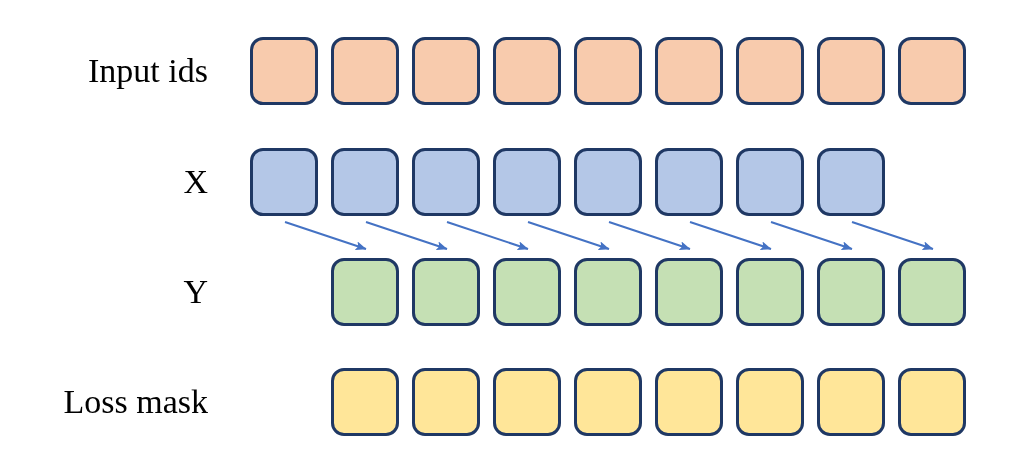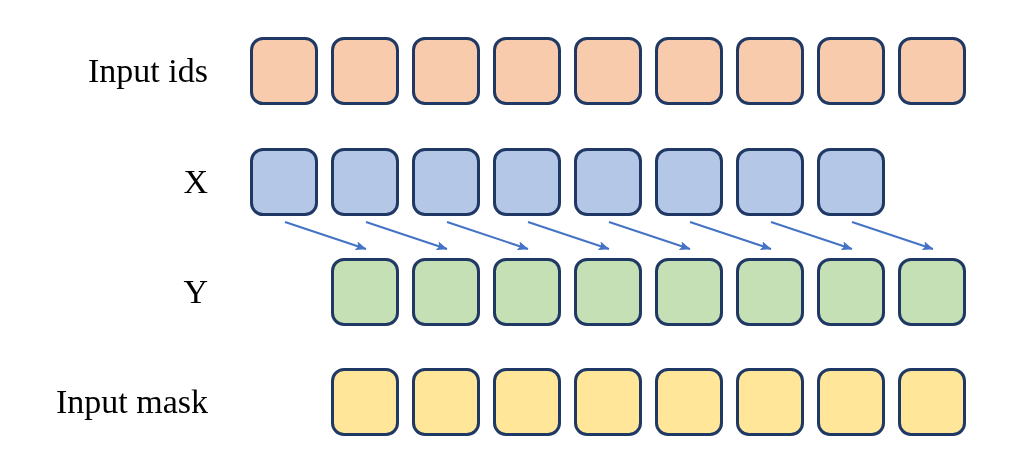--- a/index.html
+++ b/index.html
@@ -45,21 +45,21 @@
 </style>
 </head>
 <body>
 
 <div id="canvas">
 
   <div id="labels">
       <div class="row-label" style="top: 71px; margin-left: 38px;">Input ids</div>
       <div class="row-label" style="top: 182px;">X</div>
       <div class="row-label" style="top: 292px;">Y</div>
-      <div class="row-label" style="top: 402px;">Input mask</div>
+      <div class="row-label" style="top: 402px;">Loss mask</div>
     </div>
   <div id="cells">
       <div class="cell" style="left: 250px; top: 37px; width: 68px; height: 68px; border-radius: 13px; border: 3px solid rgb(31, 56, 100); background: rgb(248, 203, 173);"></div>
       <div class="cell" style="left: 331px; top: 37px; width: 68px; height: 68px; border-radius: 13px; border: 3px solid rgb(31, 56, 100); background: rgb(248, 203, 173);"></div>
       <div class="cell" style="left: 412px; top: 37px; width: 68px; height: 68px; border-radius: 13px; border: 3px solid rgb(31, 56, 100); background: rgb(248, 203, 173);"></div>
       <div class="cell" style="left: 493px; top: 37px; width: 68px; height: 68px; border-radius: 13px; border: 3px solid rgb(31, 56, 100); background: rgb(248, 203, 173);"></div>
       <div class="cell" style="left: 574px; top: 37px; width: 68px; height: 68px; border-radius: 13px; border: 3px solid rgb(31, 56, 100); background: rgb(248, 203, 173);"></div>
       <div class="cell" style="left: 655px; top: 37px; width: 68px; height: 68px; border-radius: 13px; border: 3px solid rgb(31, 56, 100); background: rgb(248, 203, 173);"></div>
       <div class="cell" style="left: 736px; top: 37px; width: 68px; height: 68px; border-radius: 13px; border: 3px solid rgb(31, 56, 100); background: rgb(248, 203, 173);"></div>
       <div class="cell" style="left: 817px; top: 37px; width: 68px; height: 68px; border-radius: 13px; border: 3px solid rgb(31, 56, 100); background: rgb(248, 203, 173);"></div>

